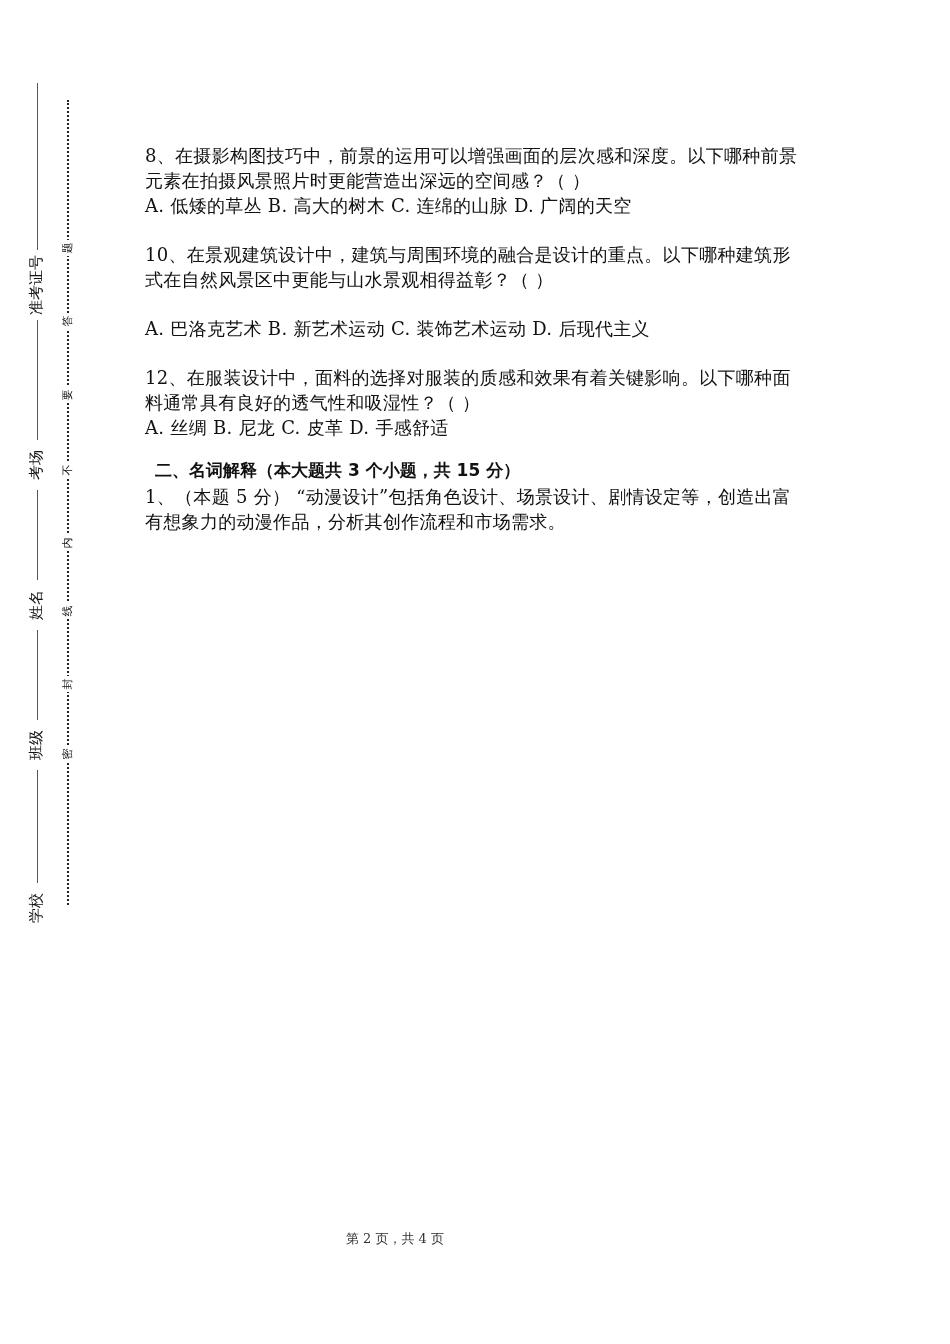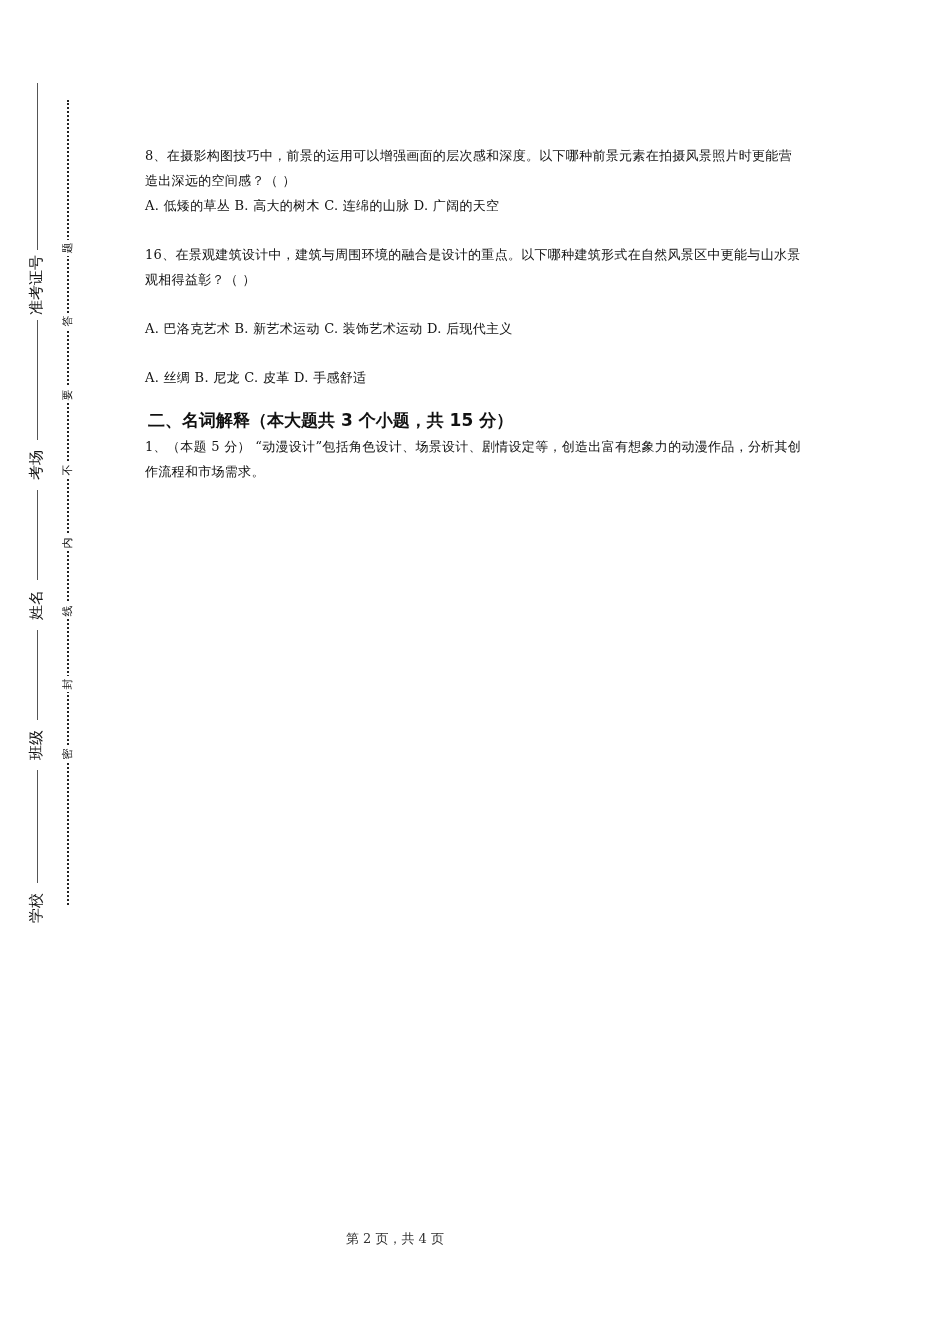--- a/index.html
+++ b/index.html
@@ -14,24 +14,24 @@
                 white-space: nowrap; text-align: center; line-height: 30px; height: 30px;
                 background: #fff; }
   .dot-line { position: absolute; left: 67px; top: 100px; height: 805px; width: 0;
               border-left: 2px dotted #222; }
   .dot-char { position: absolute; left: 60px; width: 16px; height: 16px; font-size: 11px;
               line-height: 16px; text-align: center; background: #fff;
               transform: rotate(-90deg); }
 
   
   .content { position: absolute; left: 145px; top: 143px; width: 665px; }
-  .q { font-size: 13px; line-height: 25px; margin: 0 5px 24px 0; letter-spacing: 0.3px; }
+  .q { font-size: 18px; line-height: 25px; margin: 0 5px 24px 0; letter-spacing: 0.3px; }
   .q p { margin: 0; }
   .section-title { font-family: "DejaVu Sans", "Liberation Sans", sans-serif; font-weight: bold;
-                   font-size: 17px; line-height: 24px; margin: -6px 0 2px 3px; }
+                   font-size: 17px; line-height: 24px; margin: -6px 0 2px 10px; }
   .footer { position: absolute; left: 0; width: 790px; top: 1230px; text-align: center;
             font-size: 13px; color: #333; }
 </style>
 </head>
 <body>
 
 <div class="binding">
   <div class="bind-line" style="top:83px;height:847px;"></div>
   <div class="bind-label" style="top:270px;width:70px;left:1px;">准考证号</div>
   <div class="bind-label" style="top:450px;width:50px;left:11px;">考场</div>
@@ -49,26 +49,27 @@
   <div class="dot-char" style="top:676px;">封</div>
   <div class="dot-char" style="top:746px;">密</div>
 </div>
 
 <div class="content">
   <div class="q">
     <p>8、在摄影构图技巧中，前景的运用可以增强画面的层次感和深度。以下哪种前景元素在拍摄风景照片时更能营造出深远的空间感？（ ）</p>
     <p>A. 低矮的草丛 B. 高大的树木 C. 连绵的山脉 D. 广阔的天空</p>
   </div>
   <div class="q">
-    <p>16、在景观建筑设计中，建筑与周围环境的融合是设计的重点。以下哪种建筑形式在自然风景区中更能与山水景观相得益彰？（ ）</p>
+    <p>10、在景观建筑设计中，建筑与周围环境的融合是设计的重点。以下哪种建筑形式在自然风景区中更能与山水景观相得益彰？（ ）</p>
   </div>
   <div class="q">
     <p>A. 巴洛克艺术 B. 新艺术运动 C. 装饰艺术运动 D. 后现代主义</p>
   </div>
   <div class="q">
+    <p>12、在服装设计中，面料的选择对服装的质感和效果有着关键影响。以下哪种面料通常具有良好的透气性和吸湿性？（ ）</p>
     <p>A. 丝绸 B. 尼龙 C. 皮革 D. 手感舒适</p>
   </div>
 
   <div class="section-title">二、名词解释（本大题共 3 个小题，共 15 分）</div>
   <div class="q">
     <p>1、（本题 5 分） “动漫设计”包括角色设计、场景设计、剧情设定等，创造出富有想象力的动漫作品，分析其创作流程和市场需求。</p>
   </div>
 </div>
 
 <div class="footer">第 2 页，共 4 页</div>

